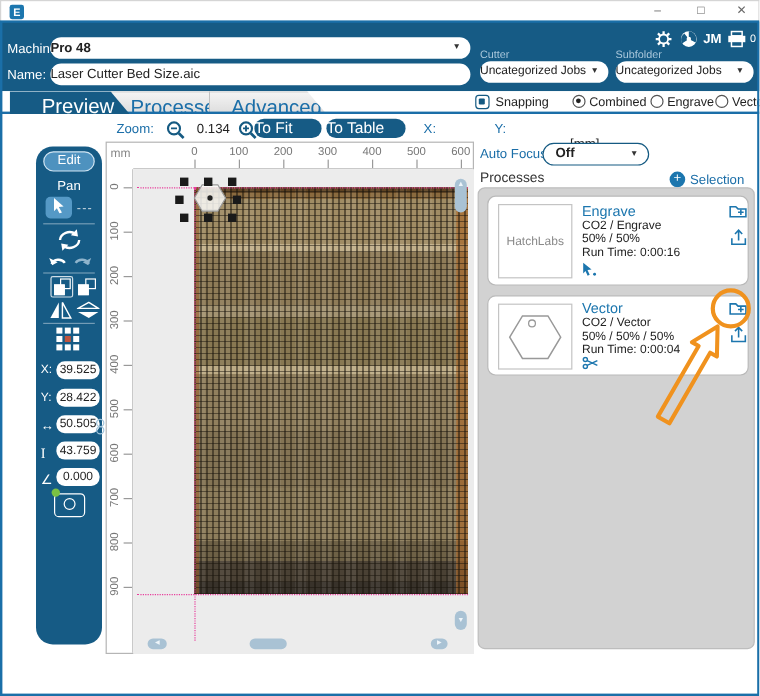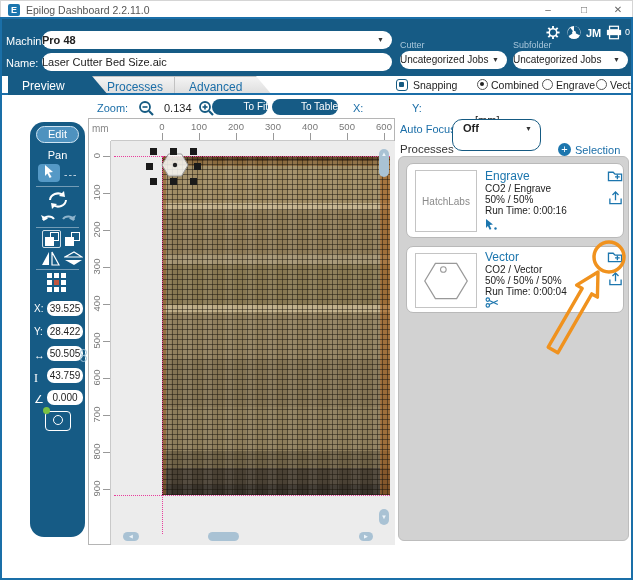--- a/index.html
+++ b/index.html
@@ -16,33 +16,33 @@
   
   .header{position:absolute;left:0;top:18px;width:633px;height:58px;background:#165b85}
   .hlabel{position:absolute;color:#fff;font-size:11px}
   .wpill{position:absolute;background:#fff;border-radius:9px;font-size:11px;color:#222;line-height:18px;cursor:default;white-space:nowrap;overflow:hidden}
   .caret{position:absolute;right:8px;top:0;font-size:7px;color:#333;line-height:18px}
   .minilabel{position:absolute;color:#a9c7db;font-size:9px}
   .hico{position:absolute;width:16px;height:15px}
   
   .tabsrow{position:absolute;left:0;top:76px;width:633px;height:19px;background:#fff}
   .tabline{position:absolute;left:0;top:93px;width:633px;height:2px;background:#1b6ea8}
-  .tab{position:absolute;top:0;height:19px;font-size:12px;text-align:left;padding:3px 0 0 14px;clip-path:polygon(0 0,calc(100% - 16px) 0,100% 100%,0 100%);cursor:pointer}
+  .tab{position:absolute;top:0;height:19px;font-size:17px;text-align:center;padding:3px 0 0 14px;clip-path:polygon(0 0,calc(100% - 16px) 0,100% 100%,0 100%);cursor:pointer}
   .tab.inactive{background:linear-gradient(#f4f4f4,#dcdcdc);color:#1b6ea8;border-top:1px solid #c2c2c2;border-left:1px solid #c2c2c2}
   .tab.active{background:#165b85;color:#fff;z-index:2}
   .checkbox{position:absolute;width:12px;height:12px;border:1.5px solid #155a82;border-radius:3px;background:#fff;cursor:pointer}
   .checkbox .inner{position:absolute;left:2px;top:2px;width:5px;height:5px;background:#155a82;border-radius:1px}
   .radio{position:absolute;width:11px;height:11px;border:1.5px solid #555;border-radius:50%;background:#fff;cursor:pointer}
   .radio.sel::after{content:"";position:absolute;left:2px;top:2px;width:4px;height:4px;border-radius:50%;background:#222}
   .rlabel{position:absolute;font-size:10.5px;color:#222;cursor:pointer}
   .bluetext{color:#1b6ea8}
   
   .zoomrow{position:absolute;left:0;top:95px;width:633px;height:23px;background:#fff}
   .zbtn{position:absolute;width:17px;height:17px;cursor:pointer}
-  .pillbtn{position:absolute;height:16px;background:#165b85;border-radius:8px;color:#fff;font-size:10px;text-align:right;line-height:16px;cursor:pointer}
+  .pillbtn{position:absolute;height:16px;background:#165b85;border-radius:8px;color:#fff;font-size:13px;text-align:left;line-height:16px;cursor:pointer}
   
   .sidebar{position:absolute;left:30px;top:122px;width:55px;height:415px;background:#165b85;border-radius:14px}
   .sdivider{position:absolute;left:6px;width:43px;height:1px;background:rgba(255,255,255,.4)}
   .sbtn{position:absolute;cursor:pointer}
   .editbtn{left:6px;top:4px;width:43px;height:17px;background:#4e92bf;border:1px solid #cfe4f2;border-radius:9px;color:#fff;font-size:11px;text-align:center;line-height:15px}
   .panlbl{position:absolute;left:0;top:27px;width:55px;text-align:center;color:#fff;font-size:11px;cursor:pointer}
   .toolbtn{left:8px;top:42px;width:22px;height:18px;background:#5599c6;border-radius:4px;text-align:center}
   .sqico{position:relative;width:17px;height:16px;display:inline-block}
   .sq{position:absolute;border:1.2px solid #fff}
   .sinput{position:absolute;left:17px;width:36px;height:15px;background:#fff;border-radius:7px;font-size:10px;color:#222;text-align:center;line-height:15px;cursor:text}
@@ -70,42 +70,41 @@
       repeating-linear-gradient(90deg,rgba(25,20,12,.5) 0 1px,transparent 1px 5px),
       repeating-linear-gradient(0deg,rgba(25,20,12,.5) 0 1px,transparent 1px 5px),
       repeating-linear-gradient(90deg,rgba(255,255,255,.06) 0 9px,transparent 9px 21px),
       linear-gradient(90deg,rgba(146,82,24,.55) 0 4px,rgba(0,0,0,0) 4px 218px,rgba(171,102,38,.6) 218px 228px),
       linear-gradient(180deg,#5e4323 0 5px,#8a6a3e 5px 10px,#a08c64 10px 14%,#c3b18b 14% 16%,#8f7c58 16% 29%,#a49472 29% 32%,#887852 32% 44%,#bdac86 44% 46%,#91805e 46% 60%,#847454 60% 74%,#8d7d5b 74% 87%,#6e6146 87% 92%,#4a4134 92% 97%,#38322a 97% 100%)}
   .guide-h{position:absolute;height:0;border-top:1.5px dotted #e83e9c}
   .guide-v{position:absolute;width:0;border-left:1.5px dotted #e83e9c}
   .handle{position:absolute;width:7px;height:7px;background:#1a1a1a;cursor:pointer}
   .sb{position:absolute;background:#a9c2d4;color:#eef5fa;text-align:center;cursor:pointer}
   
-  .afpill{position:absolute;left:452px;top:119px;width:89px;height:32px;border:1.5px solid #155a82;border-radius:10px;background:#fff;font-size:11px;font-weight:bold;color:#222;line-height:17px;padding-left:10px;cursor:pointer}
+  .afpill{position:absolute;left:452px;top:119px;width:89px;height:19px;border:1.5px solid #155a82;border-radius:10px;background:#fff;font-size:11px;font-weight:bold;color:#222;line-height:17px;padding-left:10px;cursor:pointer}
   .pluscircle{position:absolute;left:558px;top:143px;width:13px;height:13px;background:#1c76ae;border-radius:50%;color:#fff;font-size:11px;line-height:12px;text-align:center;cursor:pointer}
   .graybox{position:absolute;left:398px;top:156px;width:231px;height:385px;background:#d2d2d2;border:1px solid #bdbdbd;border-radius:6px}
   .card{position:absolute;left:7px;width:218px;background:#fff;border:1px solid #b9b9b9;border-radius:7px;cursor:pointer}
   .thumb{position:absolute;left:8px;top:6px;width:62px;background:#fff;border:1px solid #c4c4c4;display:flex;align-items:center;justify-content:center;font-size:10px;color:#8a8a8a}
   .ctitle{position:absolute;left:78px;font-size:12px;color:#1c76ae}
   .cline{position:absolute;left:78px;font-size:10px;color:#222;white-space:nowrap}
   .cico{position:absolute;left:200px;width:17px;height:15px;cursor:pointer}
   
   .footer{position:absolute;left:0;top:545px;width:633px;height:35px;background:#165b85}
   .ftext{position:absolute;top:11px;font-size:10.5px;white-space:nowrap}
   .fbtn{position:absolute;top:8px;height:18px;background:#fff;border-radius:3px;color:#1b6ea8;font-size:11px;font-weight:bold;text-align:center;line-height:18px;cursor:pointer}
   .annot{position:absolute;pointer-events:none;z-index:80}
 </style>
 </head>
 <body>
 
 <div id="win">
 
   <div class="titlebar">
     <div class="applogo">E</div>
-    <div class="apptitle">Epilog Dashboard 2.2.11.0</div>
     <div class="winctl" style="left:534px">–</div>
     <div class="winctl" style="left:570px">□</div>
     <div class="winctl" style="left:604px">✕</div>
   </div>
 
   <div class="header">
     <div class="hlabel" style="left:6px;top:17px">Machine:</div>
     <div class="wpill" style="left:42px;top:13px;width:350px;height:18px;font-weight:bold">
       <span>Pro 48</span>
       <span class="caret">▼</span>

